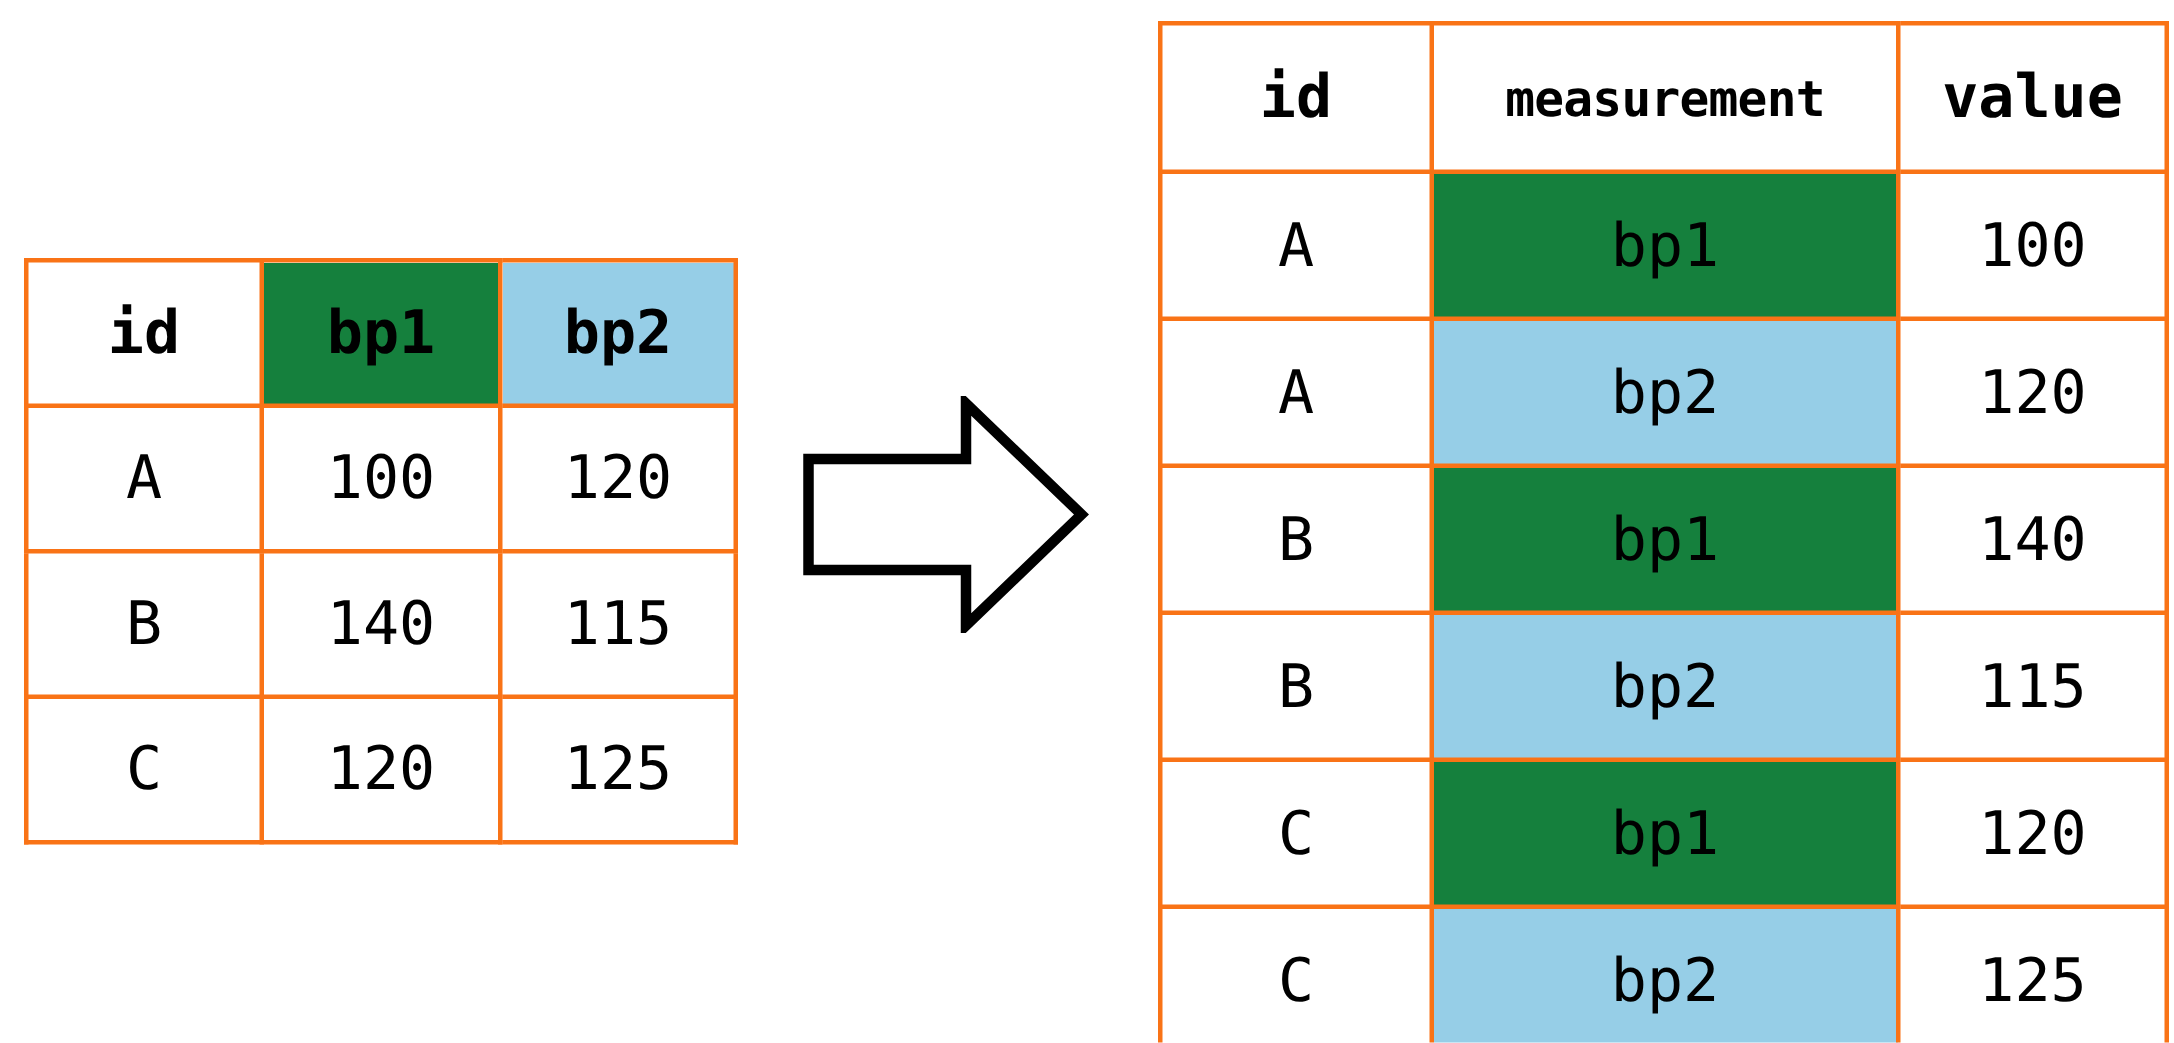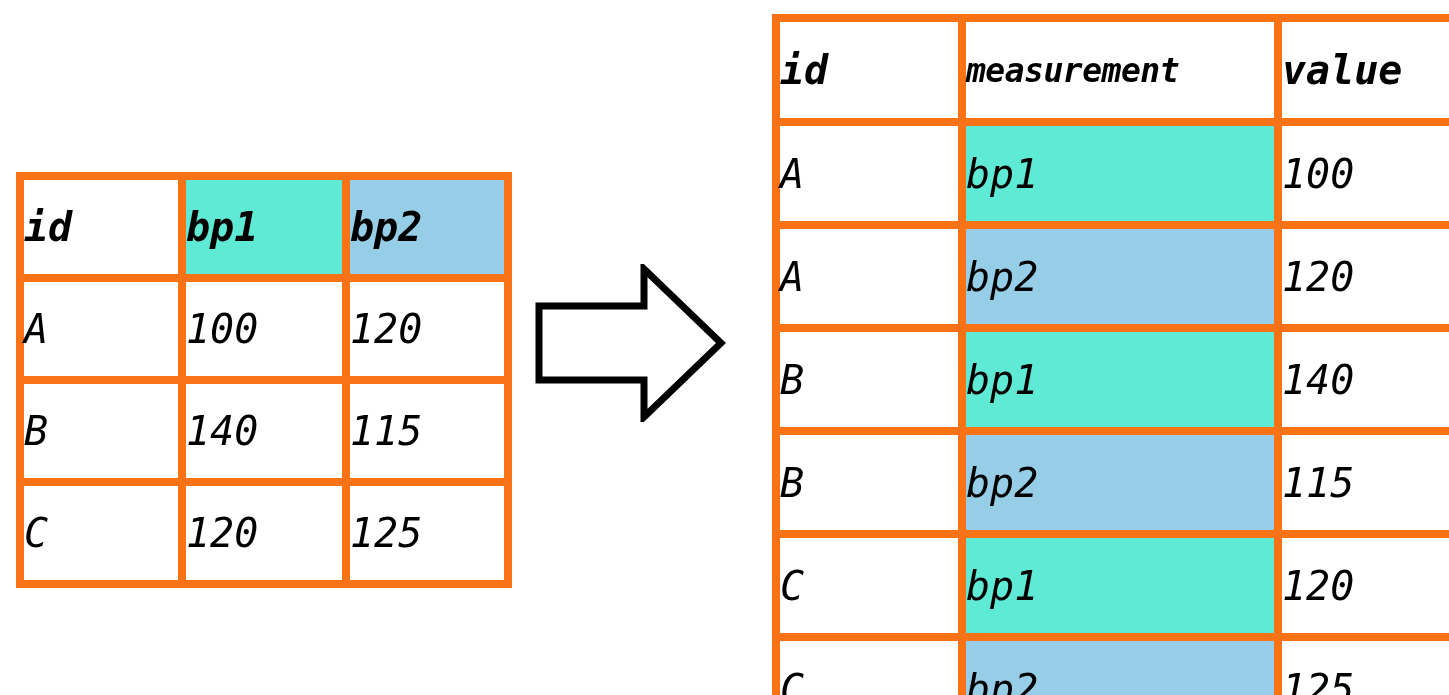--- a/index.html
+++ b/index.html
@@ -17,30 +17,30 @@
   }
 
   
   .tbl {
     position: absolute;
     border-collapse: collapse;
     table-layout: fixed;
     background: #ffffff;
   }
   .tbl td {
-    border: 8px solid #f97316;
+    border: 3px solid #f97316;
+    text-align: center;
     vertical-align: middle;
     padding: 0;
     background-clip: padding-box;
-    font-style: italic;
   }
   .hdr {
     font-weight: bold;
   }
-  .cell-green { background: #5eead4; margin-top: 22px; }
+  .cell-green { background: #15803d; margin-top: 22px; }
   .cell-blue  { background: #96cee7; }
 
   
   #wide-table {
     left: 16px;
     top: 172px;
     width: 464px;
     height: 376px;
     font-size: 40px;
   }

